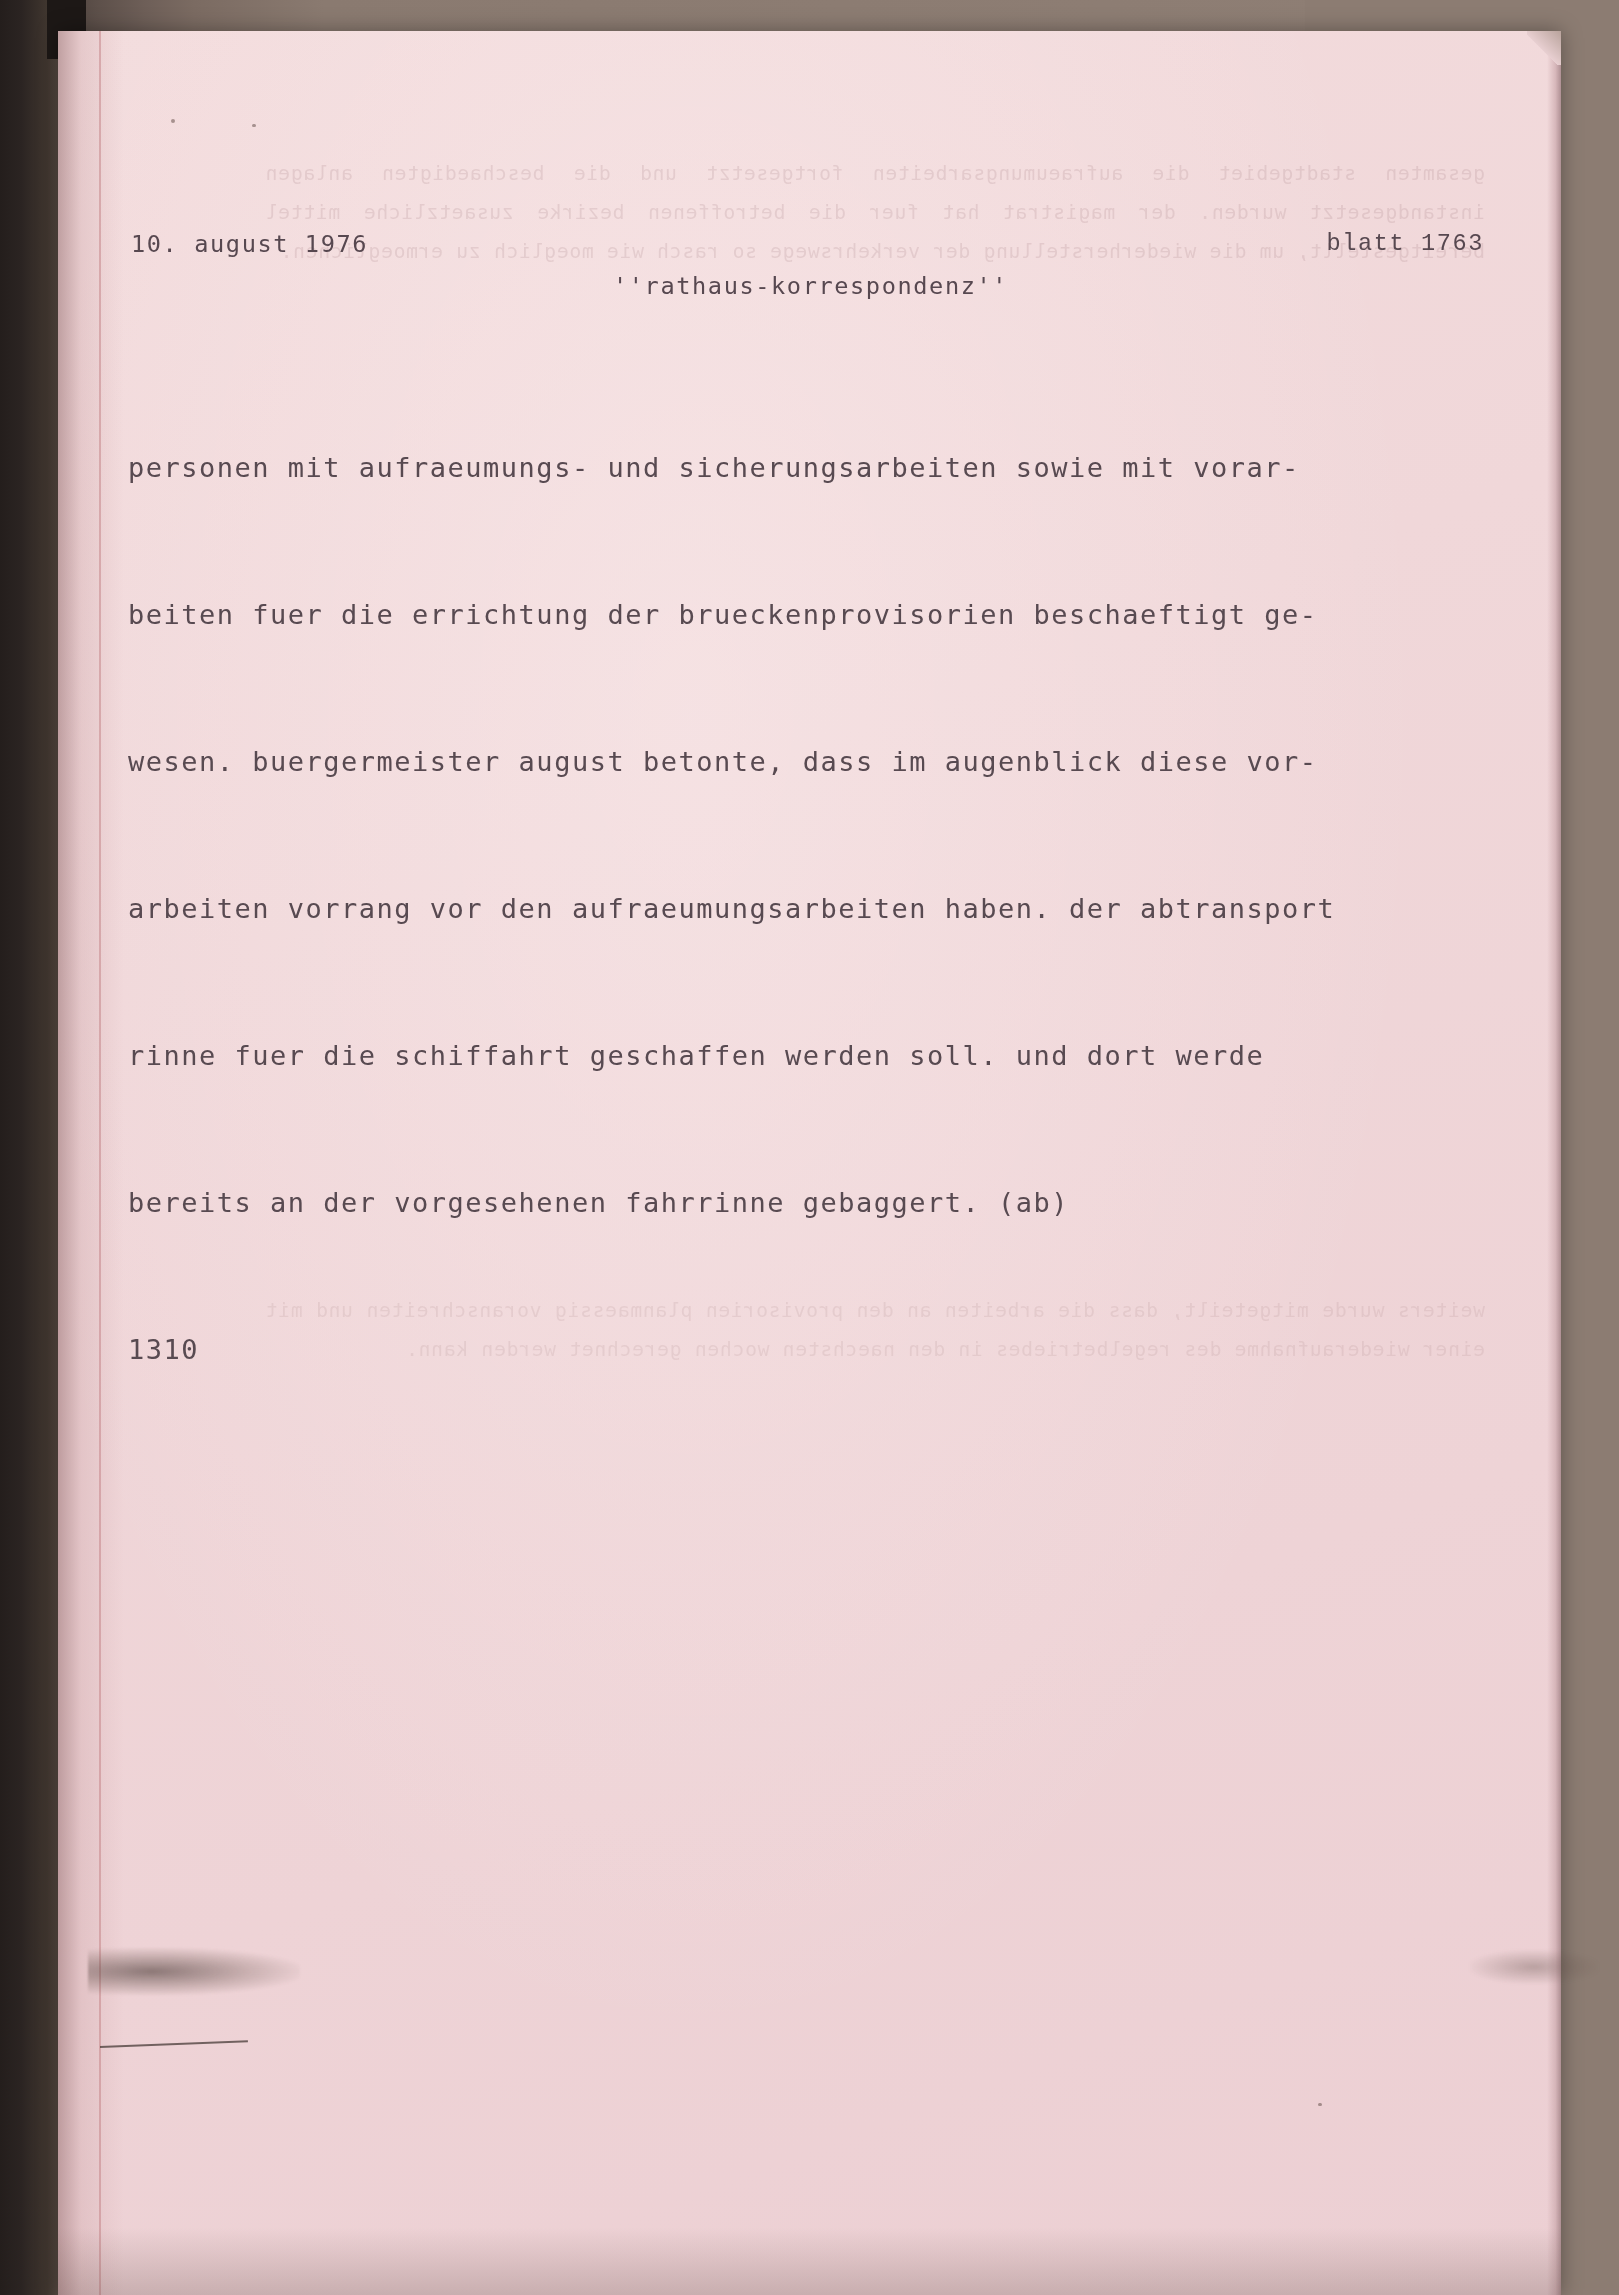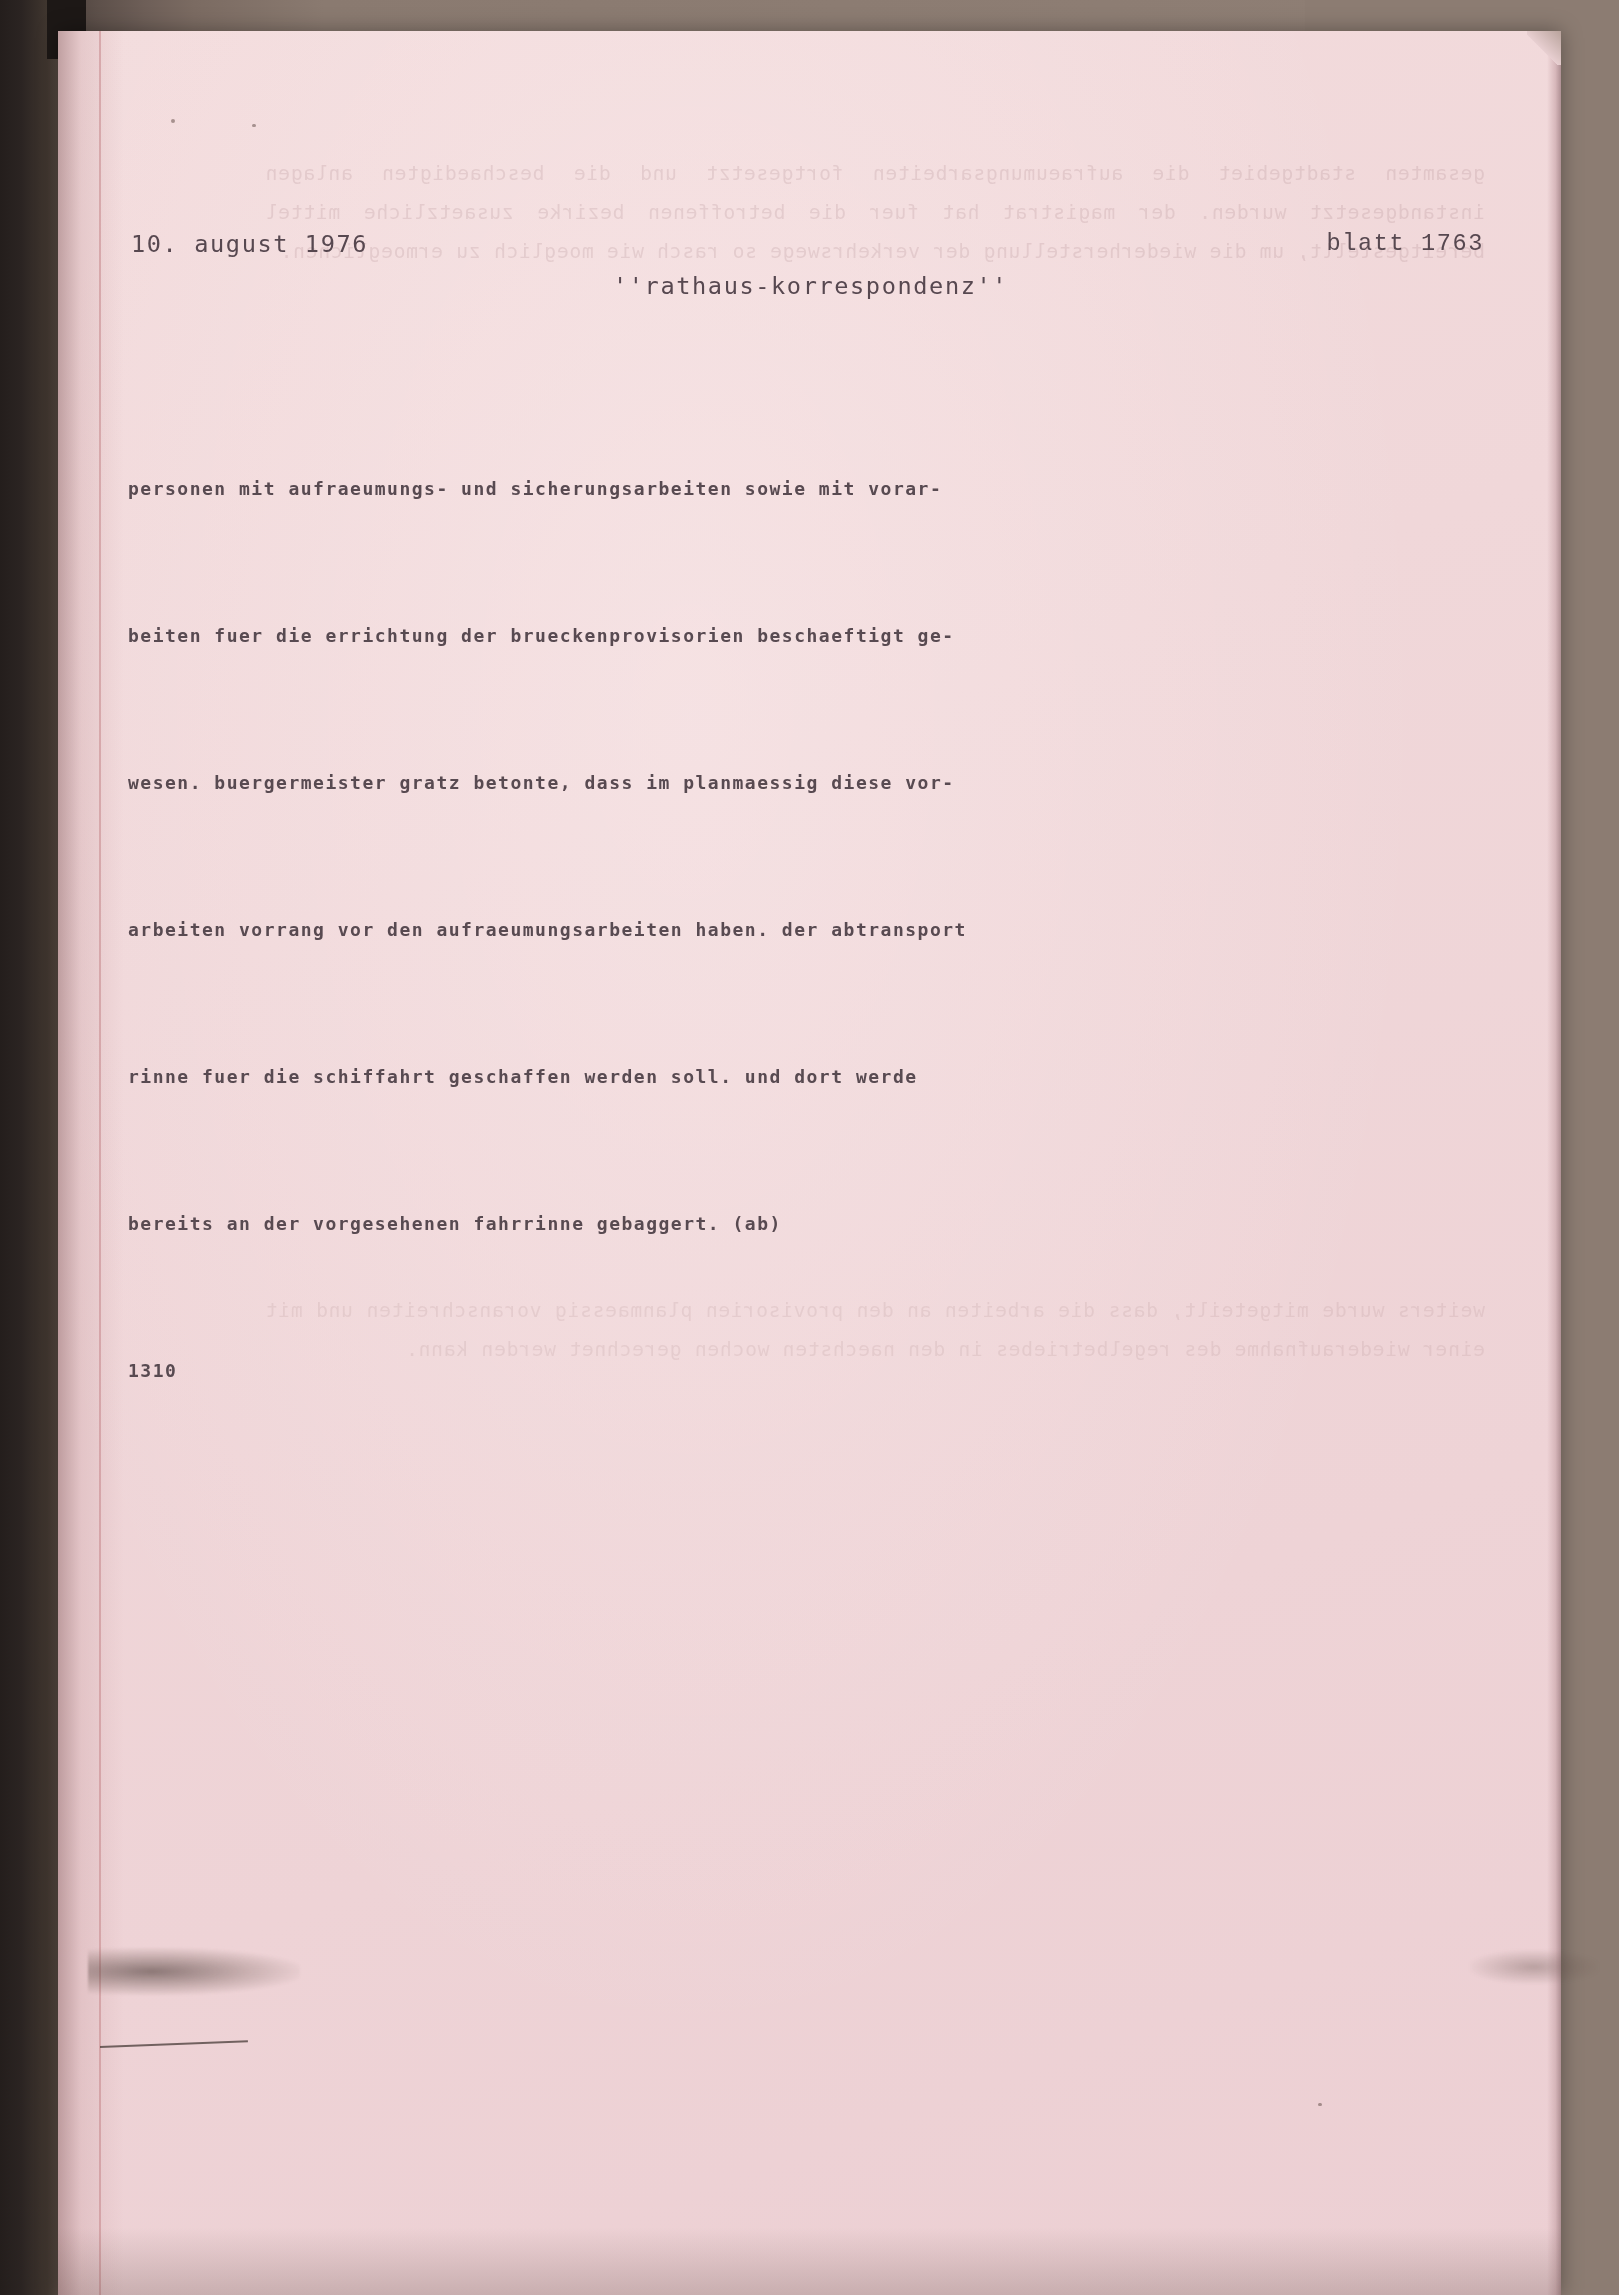--- a/index.html
+++ b/index.html
@@ -161,28 +161,27 @@
     position: absolute;
     right: 0;
     top: 0;
     white-space: pre;
     font-family: Liberation Mono, monospace;
   }
 
   .body-block {
     position: absolute;
     left: 70px;
-    top: 335px;
+    top: 314px;
     width: 1378px;
-    font-size: 18px;
+    font-size: 27px;
     line-height: 49px;
     letter-spacing: 1.5px;
     color: #584a51;
     white-space: pre;
-    font-weight: bold;
   }
   .body-block .ln {
     display: block;
     white-space: pre;
   }
 
   
   .smudge-a {
     position: absolute;
     left: 29.5px;
@@ -263,21 +262,21 @@
 
     <div class="header-row">
       <span class="hdr-date">10. august 1976</span>
       <span class="hdr-title">''rathaus-korrespondenz''</span>
       <span class="hdr-sheet">blatt 1763</span>
     </div>
 
     <div class="body-block">
       <span class="ln">personen mit aufraeumungs- und sicherungsarbeiten sowie mit vorar-</span>
       <span class="ln">beiten fuer die errichtung der brueckenprovisorien beschaeftigt ge-</span>
-      <span class="ln">wesen. buergermeister gratz betonte, dass im planmaessig diese vor-</span>
+      <span class="ln">wesen. buergermeister august betonte, dass im augenblick diese vor-</span>
       <span class="ln">arbeiten vorrang vor den aufraeumungsarbeiten haben. der abtransport</span>
       <span class="ln">rinne fuer die schiffahrt geschaffen werden soll. und dort werde</span>
       <span class="ln">bereits an der vorgesehenen fahrrinne gebaggert. (ab)</span>
       <span class="ln">1310</span>
     </div>
 
   </div>
 
   <div class="smudge-a"></div>
   <div class="smudge-b"></div>

